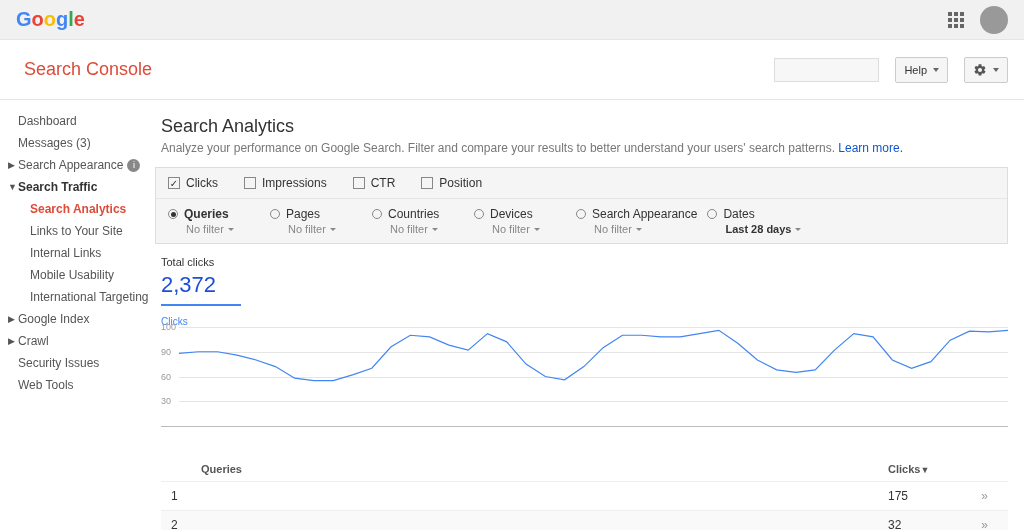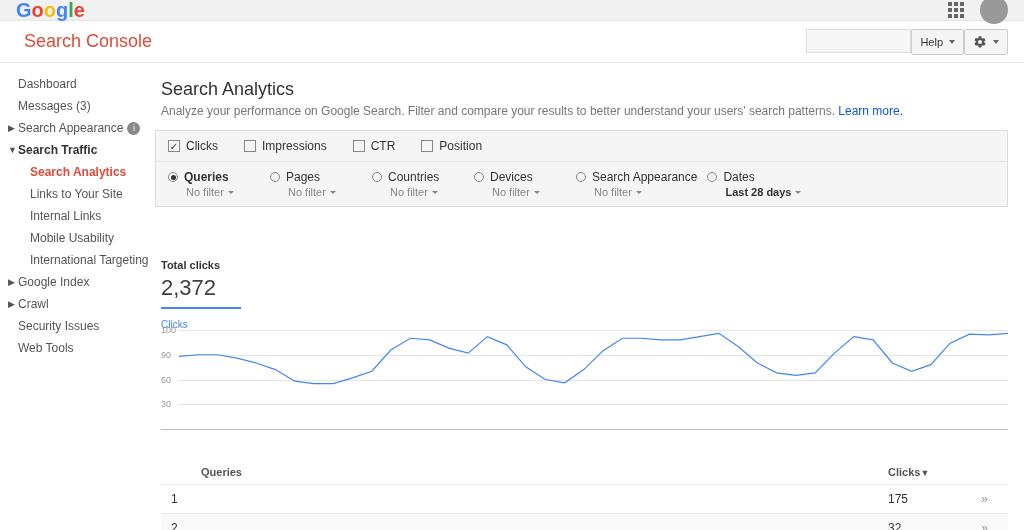--- a/index.html
+++ b/index.html
@@ -1,33 +1,33 @@
 <!DOCTYPE html>
 <html><head>
   <meta charset="utf-8">
   <style>
     * { margin: 0; padding: 0; box-sizing: border-box; }
     body { font-family: Arial, sans-serif; font-size: 13px; color: #333; background: #fff; }
     
     
-    .top-bar { height: 21px; background: #f1f1f1; border-bottom: 1px solid #e5e5e5; display: flex; align-items: center; padding: 0 16px; justify-content: space-between; }
+    .top-bar { height: 40px; background: #f1f1f1; border-bottom: 1px solid #e5e5e5; display: flex; align-items: center; padding: 0 16px; justify-content: space-between; }
     .google-logo { font-size: 20px; font-weight: bold; }
     .google-logo .g-blue { color: #4285f4; }
     .google-logo .g-red { color: #ea4335; }
     .google-logo .g-yellow { color: #fbbc05; }
     .google-logo .g-green { color: #34a853; }
     .top-right { display: flex; align-items: center; gap: 16px; }
     .apps-icon { width: 16px; height: 16px; display: grid; grid-template-columns: repeat(3, 4px); grid-template-rows: repeat(3, 4px); gap: 2px; }
     .apps-icon span { background: #666; }
     .avatar { width: 28px; height: 28px; border-radius: 50%; background: #999; }
     
     
-    .second-bar { height: 42px; display: flex; align-items: center; justify-content: space-between; padding: 0 16px 0 24px; border-bottom: 1px solid #e5e5e5; }
+    .second-bar { height: 60px; display: flex; align-items: center; justify-content: space-between; padding: 0 16px 0 24px; border-bottom: 1px solid #e5e5e5; }
     .sc-title { color: #dd4b39; font-size: 18px; font-weight: normal; }
-    .second-right { display: flex; align-items: flex-start; gap: 0; }
+    .second-right { display: flex; align-items: center; gap: 16px; }
     .search-box { width: 105px; height: 24px; border: 1px solid #ddd; background: #f7f7f7; }
     .help-btn, .gear-btn { height: 26px; border: 1px solid #ccc; background: #f5f5f5; display: flex; align-items: center; padding: 0 8px; font-size: 11px; gap: 6px; border-radius: 2px; cursor: pointer; }
     .gear-btn svg { fill: #555; }
     .caret { width: 0; height: 0; border-left: 3px solid transparent; border-right: 3px solid transparent; border-top: 4px solid #666; }
     
     
     .layout { display: flex; }
     .sidebar { width: 155px; padding: 10px 0 10px 18px; }
     .side-item { padding: 4px 0; font-size: 12px; color: #555; cursor: pointer; display: flex; align-items: center; }
     .side-item .expand { width: 10px; color: #555; font-size: 9px; margin-left: -10px; margin-right: 0px; }
@@ -50,22 +50,22 @@
     .dim-row { display: flex; padding: 8px 12px; gap: 10px; }
     .dim-item { display: flex; flex-direction: column; gap: 2px; min-width: 92px; }
     .dim-top { display: flex; align-items: center; gap: 6px; font-size: 12px; }
     .radio { width: 10px; height: 10px; border: 1px solid #888; border-radius: 50%; display: inline-flex; align-items: center; justify-content: center; }
     .radio.checked::before { content: ""; width: 5px; height: 5px; background: #333; border-radius: 50%; }
     .dim-sub { font-size: 11px; color: #888; margin-left: 18px; display: flex; align-items: center; gap: 4px; }
     .dim-sub.bold { font-weight: bold; color: #333; }
     .small-caret { width: 0; height: 0; border-left: 3px solid transparent; border-right: 3px solid transparent; border-top: 3px solid #888; }
     
     .summary { padding: 12px 6px 6px; }
-    .sum-label { font-size: 11px; font-weight: bold; color: #333; margin-top: 40px; }
-    .sum-value { font-size: 22px; color: #404040; padding: 4px 0; }
+    .sum-label { font-size: 11px; font-weight: normal; color: #333; }
+    .sum-value { font-size: 22px; color: #1d4ed8; padding: 4px 0; }
     .sum-underline { width: 80px; height: 2px; background: #4285f4; margin-top: 2px; }
     
     .chart-wrap { position: relative; margin-left: 6px; margin-top: 4px; }
     .chart-legend { color: #4285f4; font-size: 10px; }
     .chart { position: relative; height: 100px; border-bottom: 1px solid #bbb; }
     .grid-line { position: absolute; left: 18px; right: 0; height: 1px; background: #e5e5e5; }
     .y-tick { position: absolute; left: 0; font-size: 9px; color: #999; transform: translateY(-50%); }
     .chart svg { position: absolute; left: 18px; right: 0; top: 0; bottom: 0; width: calc(100% - 18px); height: 100%; }
     
     .table { margin-top: 30px; margin-left: 6px; }

